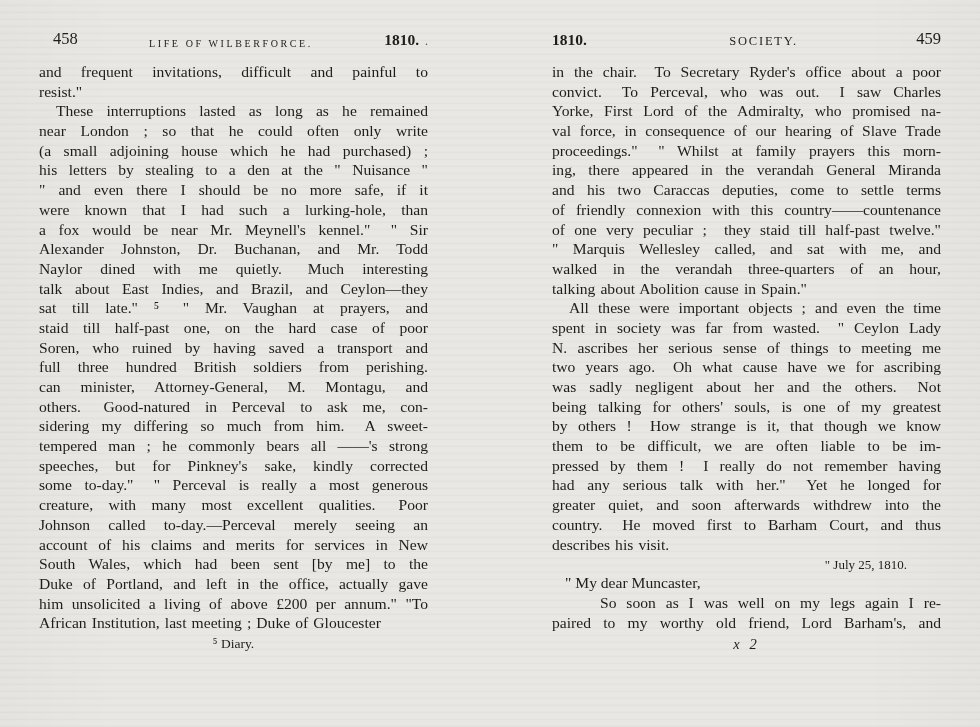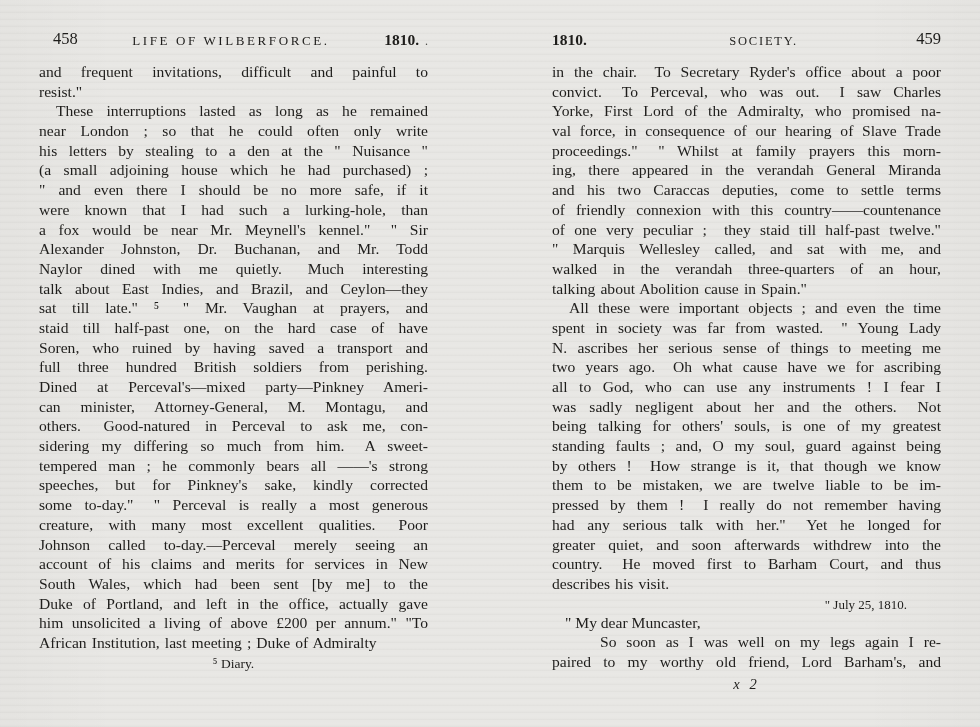--- a/index.html
+++ b/index.html
@@ -32,21 +32,21 @@
     display: flex;
     justify-content: space-between;
     align-items: flex-end;
     margin-bottom: 13px;
     height: 19px;
   }
   .pagenum { font-size: 16.5px; }
   .page-left .pagenum { padding-left: 14px; }
   .year { font-size: 15.5px; font-weight: bold; }
   .running-title {
-    font-size: 13px;
+    font-size: 10px;
     letter-spacing: 2.6px;
     font-variant: normal;
   }
   .running-title.society { font-size: 12.5px; letter-spacing: 1.8px; margin-left: 24px; }
   .artifact { font-size: 12px; color: #4a4a46; padding-left: 6px; }
 
   .body-line {
     font-size: 15.6px;
     line-height: 19.7px;
     height: 19.7px;
@@ -101,46 +101,45 @@
     <span class="running-title">LIFE OF WILBERFORCE.</span>
     <span>
       <span class="year">1810.</span><span class="artifact">.</span>
     </span>
   </div>
   <div class="page-body">
       <div class="body-line">and frequent invitations, difficult and painful to</div>
       <div class="body-line end">resist."</div>
       <div class="body-line indent">These interruptions lasted as long as he remained</div>
       <div class="body-line">near London ; so that he could often only write</div>
+      <div class="body-line">(a small adjoining house which he had purchased) ;</div>
       <div class="body-line">his letters by stealing to a den at the " Nuisance "</div>
-      <div class="body-line">(a small adjoining house which he had purchased) ;</div>
       <div class="body-line">" and even there I should be no more safe, if it</div>
       <div class="body-line">were known that I had such a lurking-hole, than</div>
       <div class="body-line">a fox would be near Mr. Meynell's kennel."  " Sir</div>
       <div class="body-line">Alexander Johnston, Dr. Buchanan, and Mr. Todd</div>
       <div class="body-line">Naylor dined with me quietly.  Much interesting</div>
       <div class="body-line">talk about East Indies, and Brazil, and Ceylon—they</div>
       <div class="body-line">sat till late." ⁵  " Mr. Vaughan at prayers, and</div>
-      <div class="body-line">staid till half-past one, on the hard case of have</div>
+      <div class="body-line">staid till half-past one, on the hard case of poor</div>
       <div class="body-line">Soren, who ruined by having saved a transport and</div>
       <div class="body-line">full three hundred British soldiers from perishing.</div>
-      <div class="body-line">Dined at Perceval's—mixed party—Pinkney Ameri-</div>
       <div class="body-line">can minister, Attorney-General, M. Montagu, and</div>
       <div class="body-line">others.  Good-natured in Perceval to ask me, con-</div>
       <div class="body-line">sidering my differing so much from him.  A sweet-</div>
       <div class="body-line">tempered man ; he commonly bears all ——'s strong</div>
       <div class="body-line">speeches, but for Pinkney's sake, kindly corrected</div>
       <div class="body-line">some to-day."  " Perceval is really a most generous</div>
       <div class="body-line">creature, with many most excellent qualities.  Poor</div>
       <div class="body-line">Johnson called to-day.—Perceval merely seeing an</div>
       <div class="body-line">account of his claims and merits for services in New</div>
       <div class="body-line">South Wales, which had been sent [by me] to the</div>
       <div class="body-line">Duke of Portland, and left in the office, actually gave</div>
       <div class="body-line">him unsolicited a living of above £200 per annum." "To</div>
-      <div class="body-line end">African Institution, last meeting ; Duke of Admiralty</div>
+      <div class="body-line end">African Institution, last meeting ; Duke of Gloucester</div>
     </div>
   <div class="footnote">⁵ Diary.</div>
 </div>
 
 <div class="page page-right">
   <div class="page-header">
     <span class="year">1810.</span>
     <span class="running-title society">SOCIETY.</span>
     <span class="pagenum">459</span>
   </div>
@@ -151,29 +150,27 @@
       <div class="body-line">val force, in consequence of our hearing of Slave Trade</div>
       <div class="body-line">proceedings."  " Whilst at family prayers this morn-</div>
       <div class="body-line">ing, there appeared in the verandah General Miranda</div>
       <div class="body-line">and his two Caraccas deputies, come to settle terms</div>
       <div class="body-line">of friendly connexion with this country——countenance</div>
       <div class="body-line">of one very peculiar ;  they staid till half-past twelve."</div>
       <div class="body-line">" Marquis Wellesley called, and sat with me, and</div>
       <div class="body-line">walked in the verandah three-quarters of an hour,</div>
       <div class="body-line end">talking about Abolition cause in Spain."</div>
       <div class="body-line indent">All these were important objects ; and even the time</div>
-      <div class="body-line">spent in society was far from wasted.  " Young Lady</div>
+      <div class="body-line">spent in society was far from wasted.  " Ceylon Lady</div>
       <div class="body-line">N. ascribes her serious sense of things to meeting me</div>
       <div class="body-line">two years ago.  Oh what cause have we for ascribing</div>
-      <div class="body-line">all to God, who can use any instruments ! I fear I</div>
       <div class="body-line">was sadly negligent about her and the others.  Not</div>
       <div class="body-line">being talking for others' souls, is one of my greatest</div>
-      <div class="body-line">standing faults ; and, O my soul, guard against being</div>
       <div class="body-line">by others !  How strange is it, that though we know</div>
-      <div class="body-line">them to be mistaken, we are twelve liable to be im-</div>
+      <div class="body-line">them to be difficult, we are often liable to be im-</div>
       <div class="body-line">pressed by them !  I really do not remember having</div>
       <div class="body-line">had any serious talk with her."  Yet he longed for</div>
       <div class="body-line">greater quiet, and soon afterwards withdrew into the</div>
       <div class="body-line">country.  He moved first to Barham Court, and thus</div>
       <div class="body-line end">describes his visit.</div>
     </div>
   <div class="dateline">" July 25, 1810.</div>
   <div class="salutation">" My dear Muncaster,</div>
   <div>
       <div class="letter-line indent">So soon as I was well on my legs again I re-</div>

